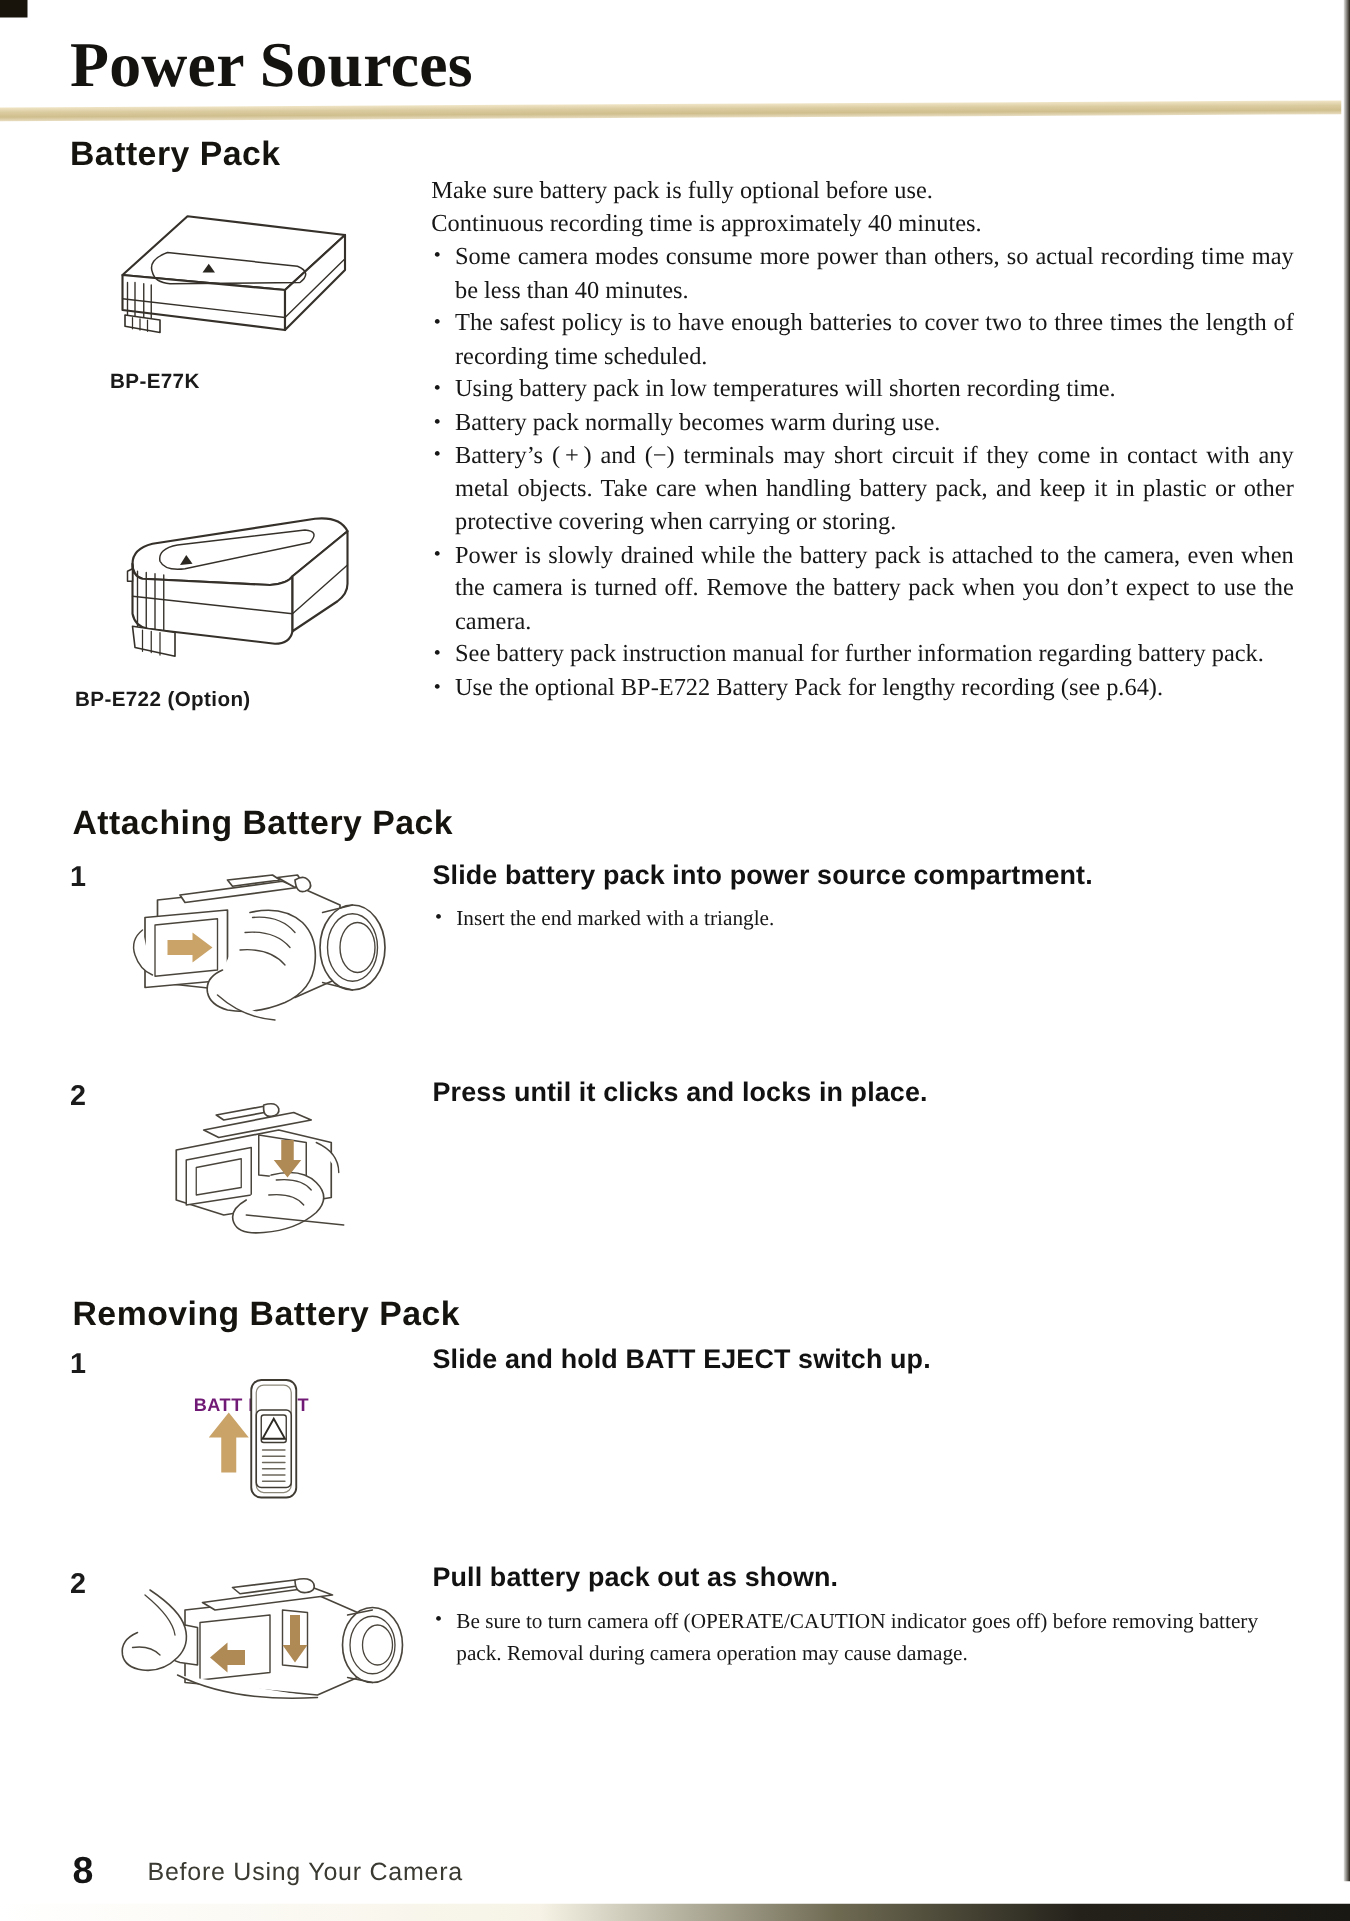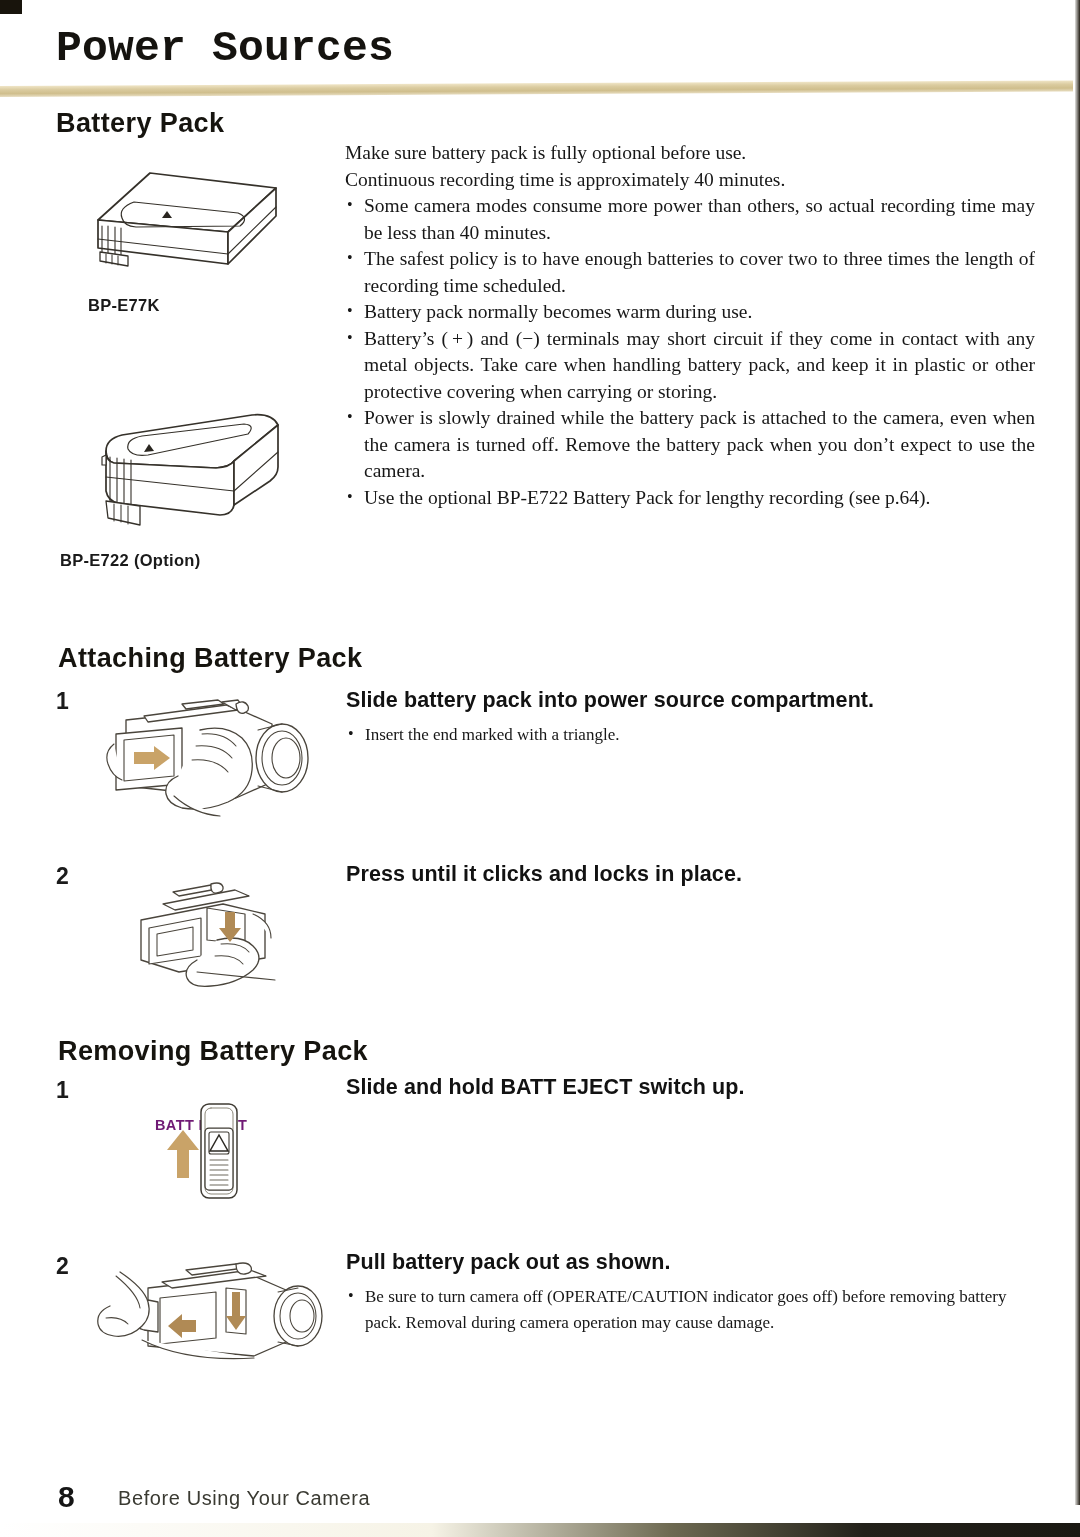--- a/index.html
+++ b/index.html
@@ -41,23 +41,23 @@
   
   .header {
     position: absolute;
     left: 0; top: 14px;
     width: 1080px;
     height: 72px;
   }
   .page-title {
     position: absolute;
     left: 56px; top: 10px;
-    font-family: Liberation Mono, monospace;
-    font-weight: bold;
-    font-size: 43px;
+    font-family: Liberation Serif, serif;
+    font-weight: bold;
+    font-size: 51px;
     letter-spacing: 0.2px;
     color: #15130f;
   }
   .title-rule {
     position: absolute;
     left: 0; top: 72px;
     width: 1073px;
     height: 11px;
     background: linear-gradient(to bottom,
         #efe4c4 0%, #d9c99b 35%, #cdbb87 70%, #e6dbbd 100%);
@@ -230,23 +230,25 @@
   </svg>
 </div>
 <div class="fig-caption" style="left:60px; top:551px; width:280px;">BP-E722 (Option)</div>
 
 <div class="prose" style="left:345px; top:140px; width:690px;">
   <span class="plain">Make sure battery pack is fully optional before use.</span>
   <span class="plain">Continuous recording time is approximately 40 minutes.</span>
   <ul class="bullet-list">
     <li>Some camera modes consume more power than others, so actual recording time may be less than 40 minutes.</li>
     <li>The safest policy is to have enough batteries to cover two to three times the length of recording time scheduled.</li>
+    <li>Using battery pack in low temperatures will shorten recording time.</li>
     <li>Battery pack normally becomes warm during use.</li>
     <li>Battery’s ( + ) and (−) terminals may short circuit if they come in contact with any metal objects. Take care when handling battery pack, and keep it in plastic or other protective covering when carrying or storing.</li>
     <li>Power is slowly drained while the battery pack is attached to the camera, even when the camera is turned off. Remove the battery pack when you don’t expect to use the camera.</li>
+    <li>See battery pack instruction manual for further information regarding battery pack.</li>
     <li>Use the optional BP-E722 Battery Pack for lengthy recording (see p.64).</li>
   </ul>
 </div>
 
 <div class="h2" style="left:58px; top:643px;">Attaching Battery Pack</div>
 
 <div class="step-num" style="left:56px; top:688px;">1</div>
 
 <div class="fig" style="left:86px; top:690px;">
   <svg width="236" height="140" viewBox="0 0 236 140">

